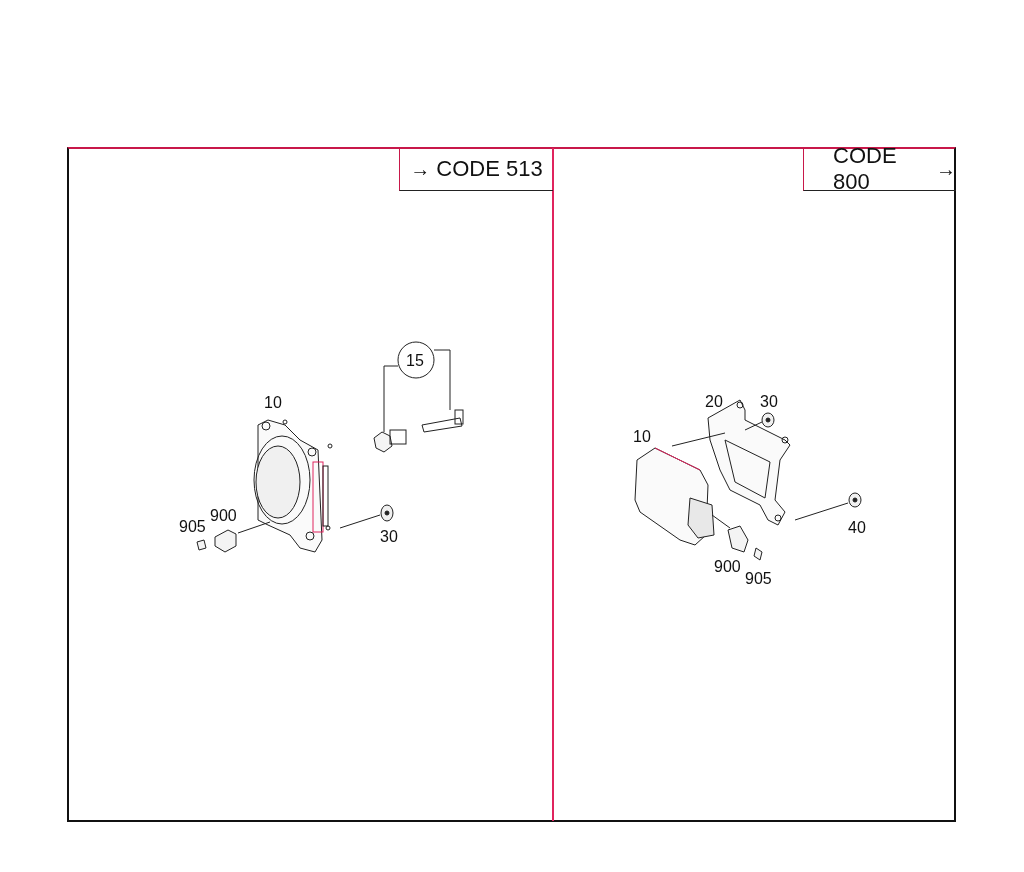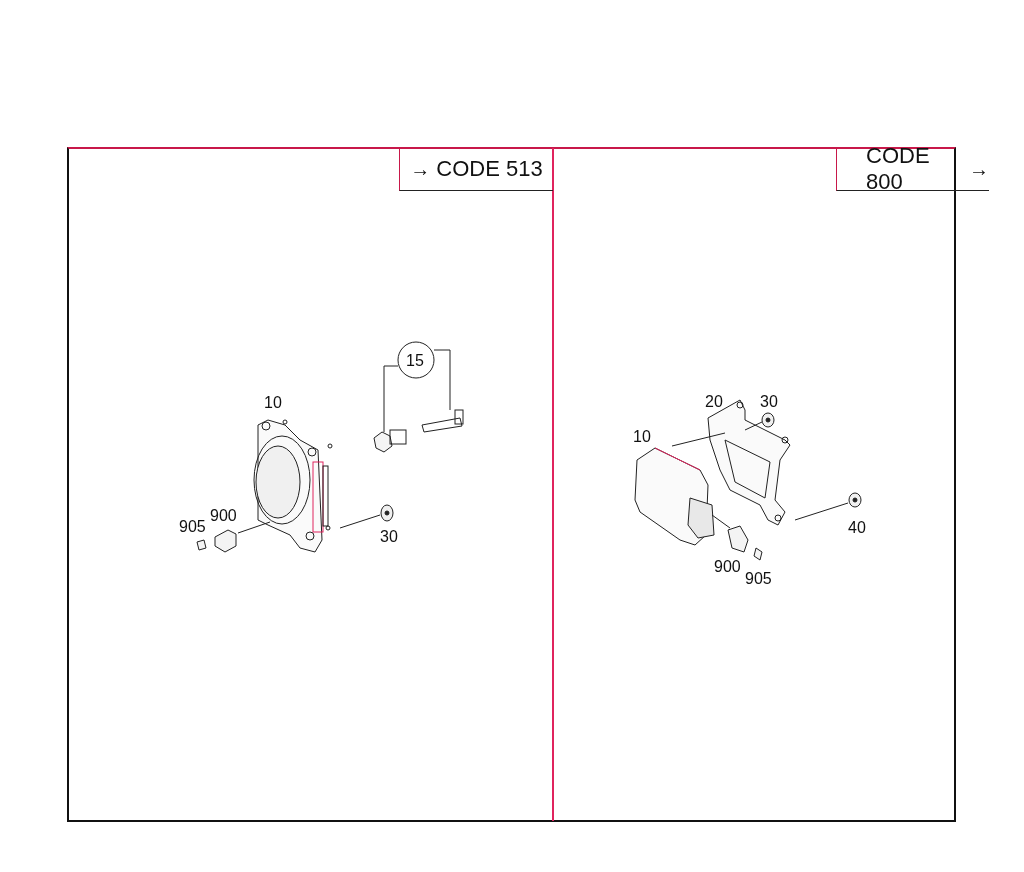--- a/index.html
+++ b/index.html
@@ -6,21 +6,21 @@
   body { width: 1024px; height: 872px; position: relative; overflow: hidden;
          font-family: "Liberation Sans", sans-serif; }
   .frame { position: absolute; left: 67px; top: 147px; width: 889px; height: 675px;
            border-top: 2px solid #c8184a; border-left: 2px solid #111; border-right: 2px solid #111;
            border-bottom: 2px solid #111; box-sizing: border-box; }
   .divider { position: absolute; left: 552px; top: 148px; width: 2px; height: 673px; background: #e0245e; }
   .code-box { position: absolute; top: 148px; height: 43px; border-left: 1.5px solid #c8184a;
               border-bottom: 1.5px solid #222; box-sizing: border-box; display: flex;
               align-items: center; justify-content: center; font-size: 22px; color: #111; gap: 6px; }
   .code-box.left { left: 399px; width: 154px; }
-  .code-box.right { left: 836px; width: 153px; padding-left: 29px; }
+  .code-box.right { left: 803px; width: 153px; padding-left: 29px; }
   .arrow { font-size: 20px; }
   svg.diagram { position: absolute; left: 0; top: 0; }
   .lbl { font-family: "Liberation Sans", sans-serif; font-size: 16px; fill: #111; }
 </style>
 </head>
 <body>
 
 <div class="frame"></div>
 <div class="divider"></div>
 

